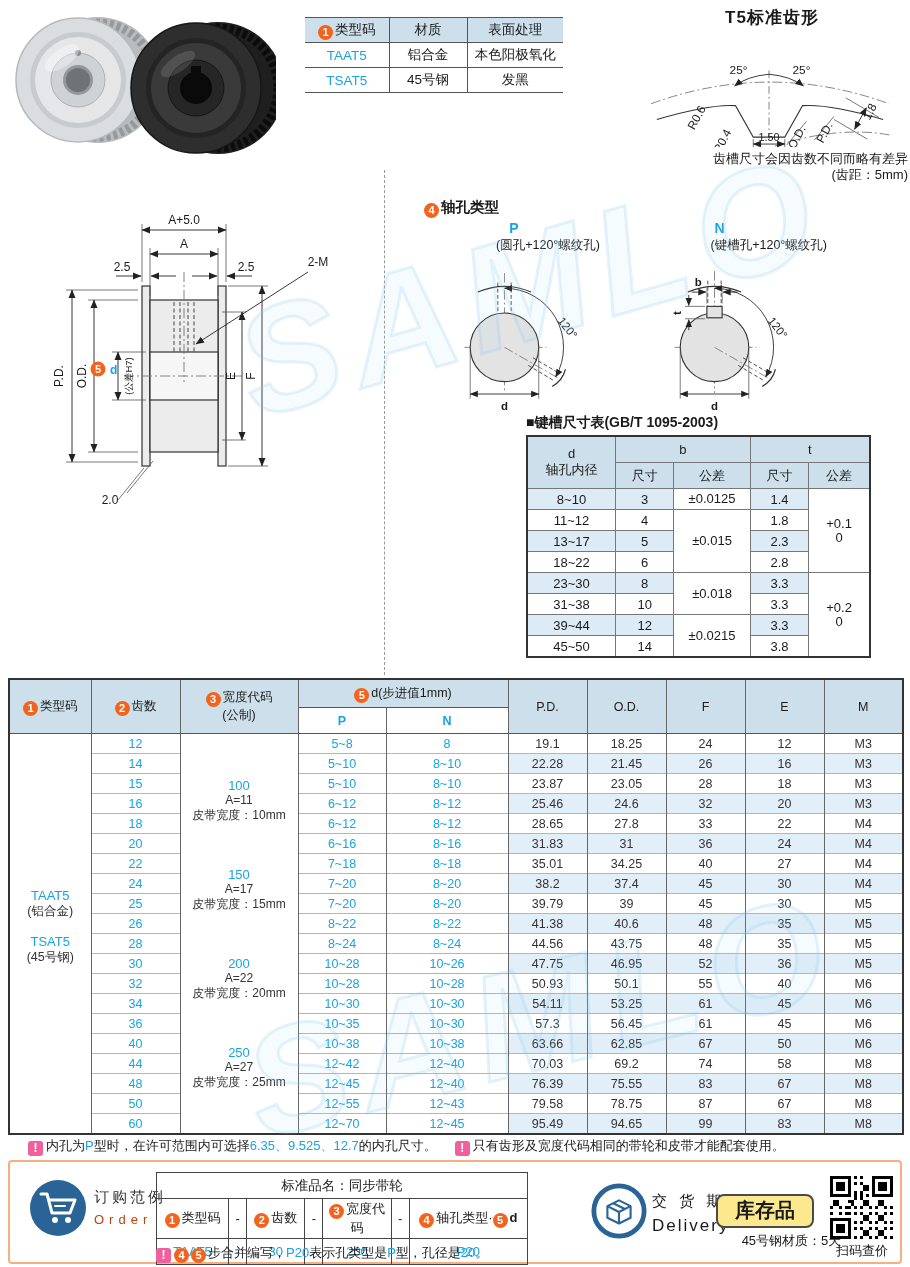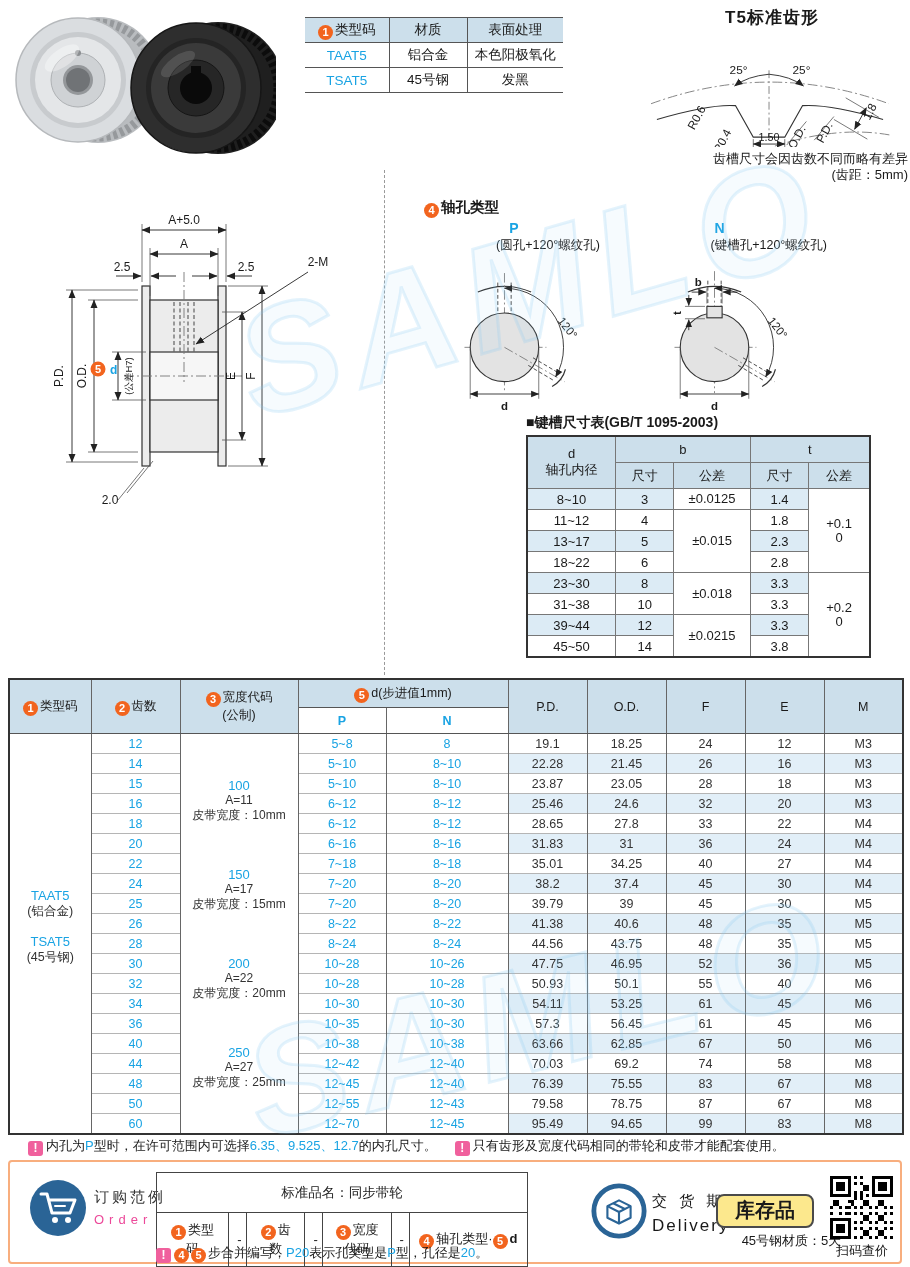--- a/index.html
+++ b/index.html
@@ -45,23 +45,23 @@
   .type-code{color:#19a3e3;font-size:13px;}
   .type-mat{font-size:12.5px;margin-bottom:14px;}
   .wg{margin:2px;line-height:15px;font-size:12px;}
   .wg .wcode{color:#19a3e3;font-size:13px;}
   
   .notes{font-size:13px;white-space:nowrap;padding-left:20px;}
   .notes .gap{display:inline-block;width:18px;}
   
   .order-box{border:2px solid #f8ae7e;border-radius:4px;background:#fff;}
   .ord-cn{font-size:15px;letter-spacing:3px;color:#333;}
-  .ord-en{font-size:13px;letter-spacing:5px;color:#ec4899;margin-top:5px;}
+  .ord-en{font-size:13px;letter-spacing:5px;color:#c2410c;margin-top:5px;}
   .order-table{border-collapse:collapse;table-layout:fixed;width:372px;font-size:13px;border:1.5px solid #444;}
-  .order-table td{border:1px solid #444;text-align:center;padding:8px;height:23px;}
+  .order-table td{border:1px solid #444;text-align:center;padding:1px;height:23px;}
   .order-table tr.ot-title td{border-bottom:1px solid #444;font-size:13.5px;}
   .order-note{font-size:13px;white-space:nowrap;}
   .stock-badge{background:#fce88d;border:2px solid #4a4a4a;border-radius:8px;text-align:center;
                font-size:20px;font-weight:bold;line-height:28px;}
   .lead-time{font-size:13px;text-align:center;}
   .qr-label{font-size:13px;text-align:center;}
   .del-cn{font-size:15px;letter-spacing:4px;}
   .del-en{font-size:17px;letter-spacing:2px;margin-top:5px;}
   
   .v-divider{border-left:1px dashed #999;width:0;}

